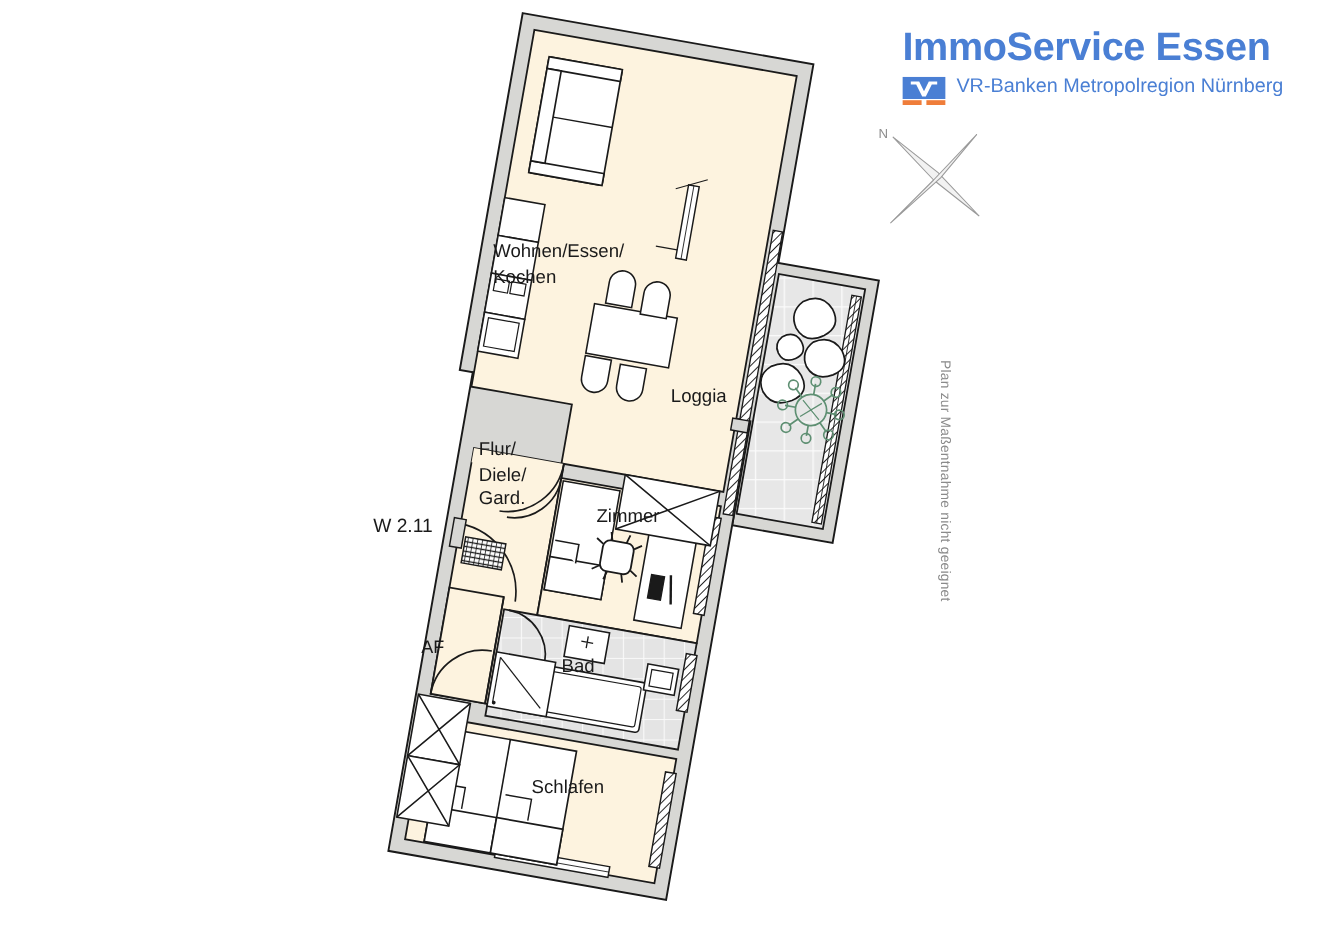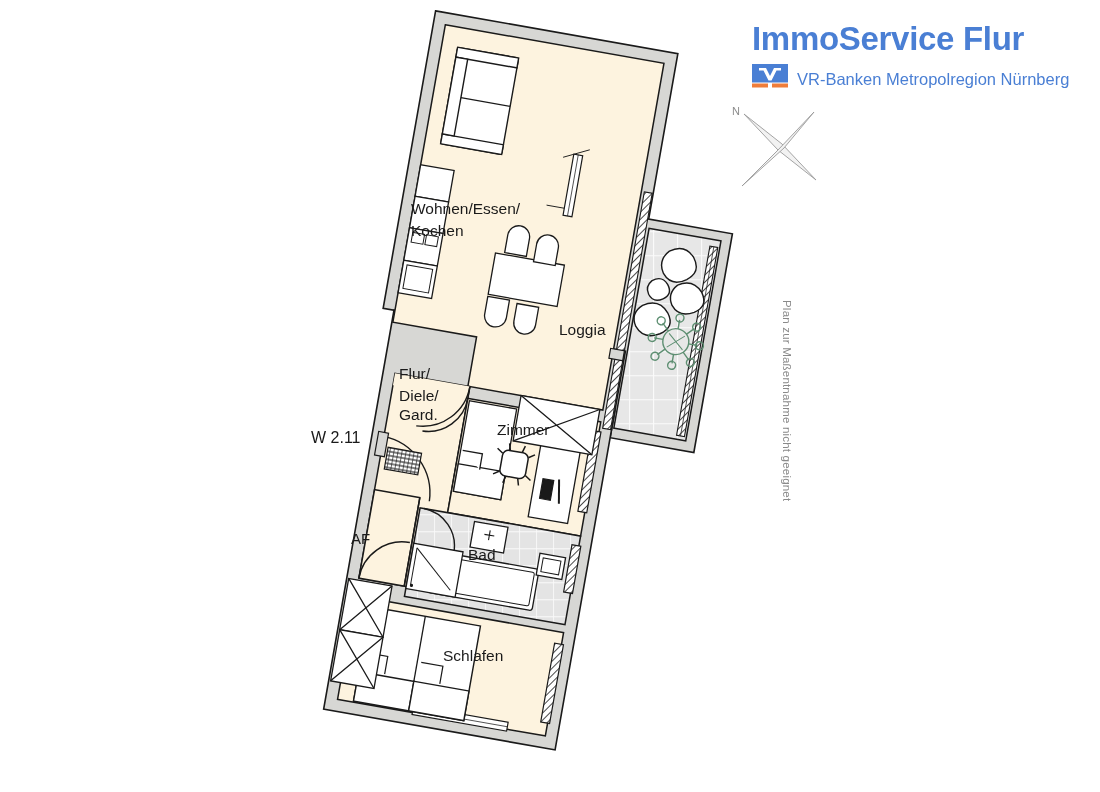--- a/index.html
+++ b/index.html
@@ -30,21 +30,21 @@
   #brand-title {
     font-size: 33px;
     font-weight: bold;
     color: #4a7fd4;
     letter-spacing: -0.3px;
     line-height: 1.05;
     white-space: nowrap;
   }
   #brand-sub-row {
     display: flex;
-    align-items: flex-end;
+    align-items: flex-start;
     margin-top: 7px;
   }
   #vr-logo {
     width: 36px;
     height: 24px;
     flex: 0 0 auto;
     margin-right: 9px;
   }
   #brand-subtitle {
     font-size: 16.5px;
@@ -101,21 +101,21 @@
     font-size: 11px;
     fill: #8d8d8d;
   }
 </style>
 </head>
 <body>
 
 <div id="page">
 
   <div id="brand">
-    <div id="brand-title">ImmoService Flur</div>
+    <div id="brand-title">ImmoService Essen</div>
     <div id="brand-sub-row">
       <svg id="vr-logo" viewBox="0 0 36 24">
         <rect x="0" y="0" width="36" height="18.5" fill="#4a7fd4"></rect>
         <path d="M7 4 L14 4 L18 12 L22 4 L29 4 L29 6.5 L24.5 6.5 L19.5 16.5 L16.5 16.5 L11.5 6.5 L7 6.5 Z" fill="#ffffff"></path>
         <rect x="0" y="19.5" width="16" height="4" fill="#ef7d3a"></rect>
         <rect x="20" y="19.5" width="16" height="4" fill="#ef7d3a"></rect>
       </svg>
       <div id="brand-subtitle">VR-Banken Metropolregion Nürnberg</div>
     </div>
   </div>

